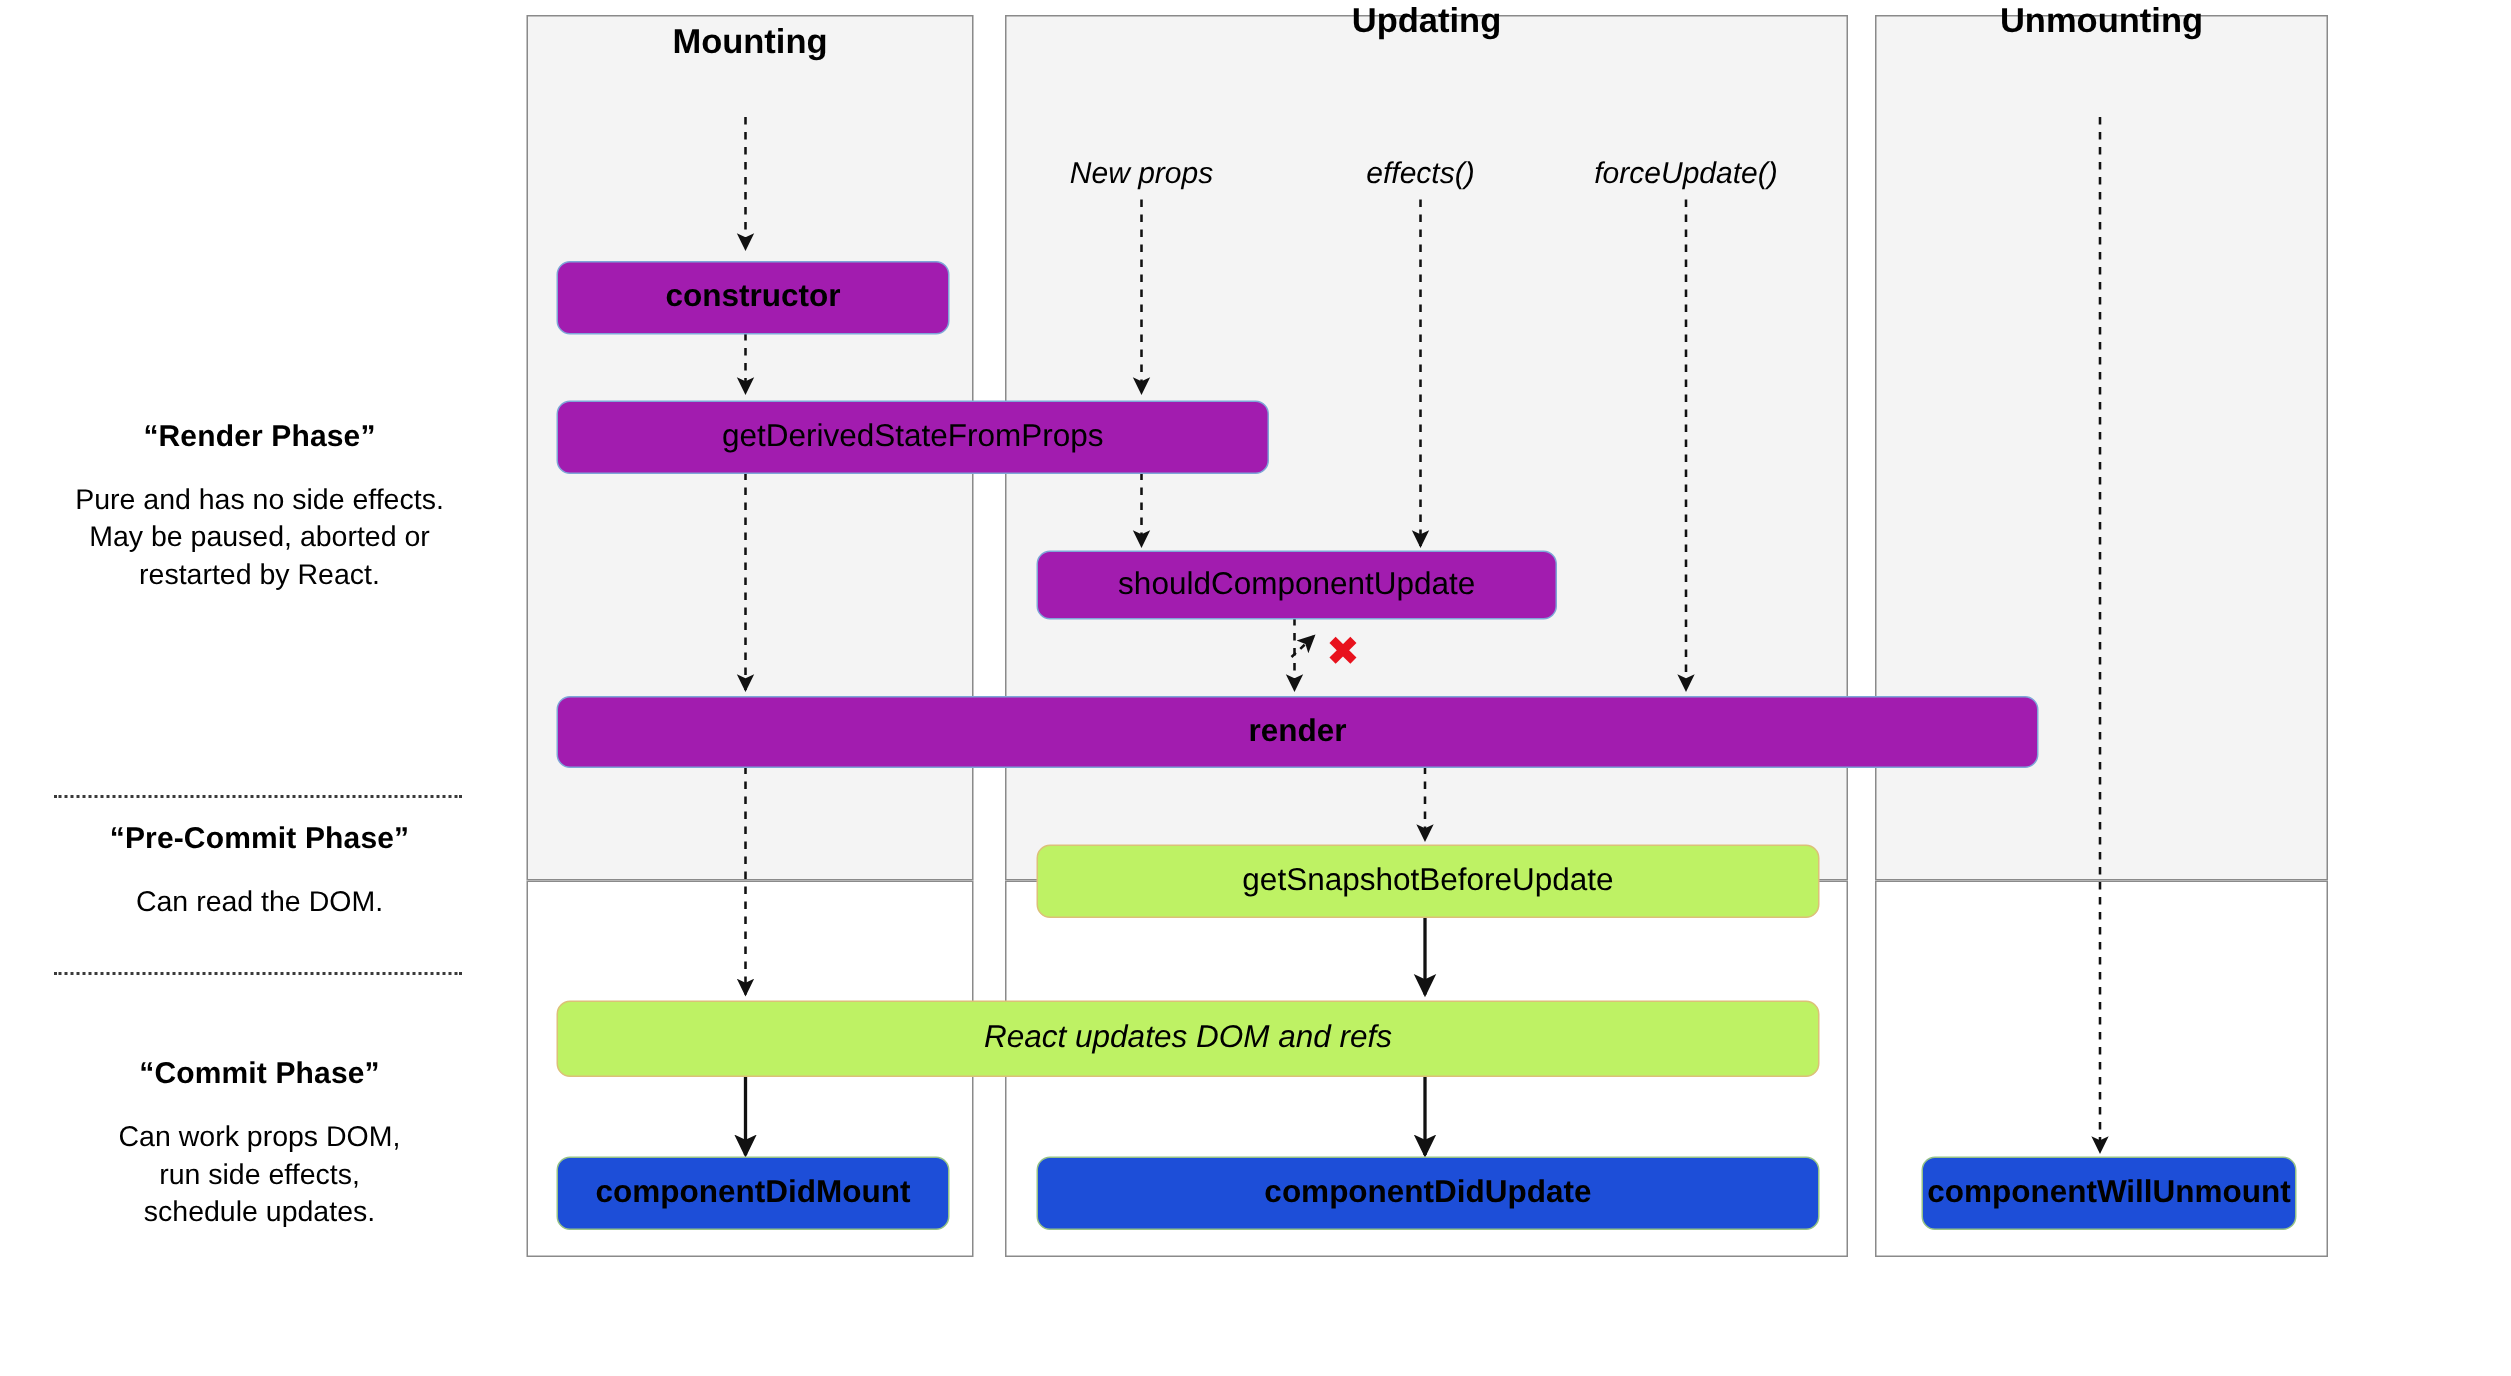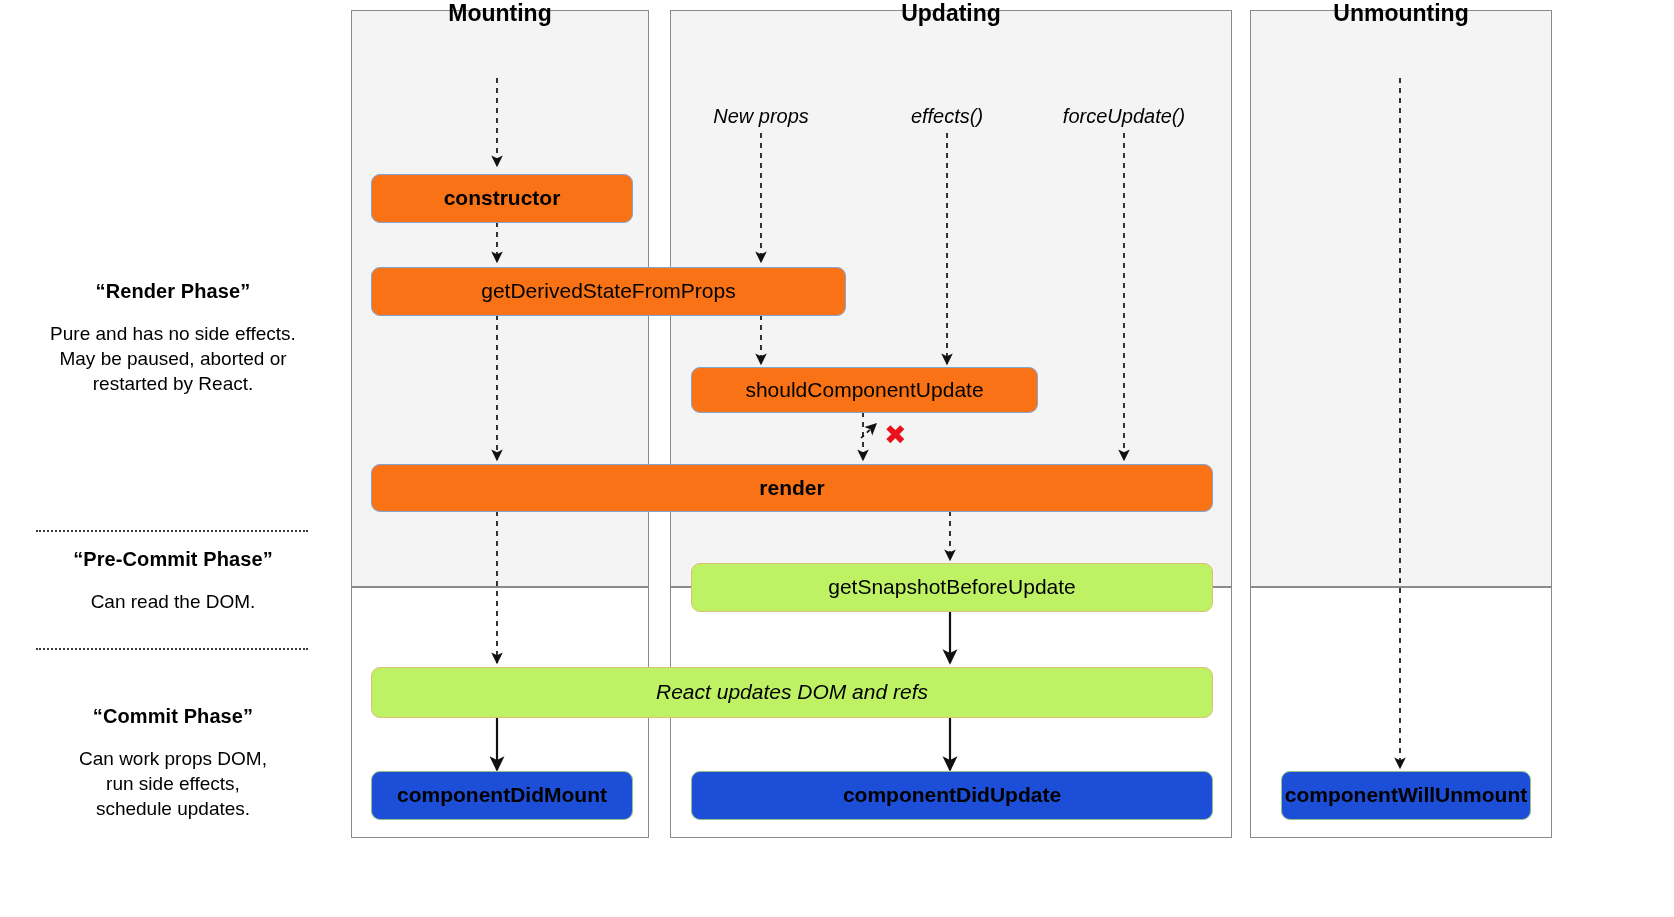--- a/index.html
+++ b/index.html
@@ -21,21 +21,21 @@
   .lane{position:absolute;box-sizing:border-box;border:1.5px solid #8a8a8a;background:#ffffff;}
   .lane-top{position:absolute;box-sizing:border-box;border:1.5px solid #8a8a8a;
     border-bottom:1.5px solid #8a8a8a;background:#f4f4f4;}
   .lane-title{position:absolute;width:100%;text-align:center;font-weight:bold;
     font-size:23px;top:30px;}
 
   
   .node{position:absolute;box-sizing:border-box;border-radius:9px;
     display:flex;align-items:center;justify-content:center;
     font-size:21px;line-height:1.15;text-align:center;}
-  .node.blue{background:#f97316;border:1.4px solid #7ea6d8;}
+  .node.blue{background:#a21caf;border:1.4px solid #7ea6d8;}
   .node.yellow{background:#bef264;border:1.4px solid #dcc078;}
   .node.green{background:#1d4ed8;border:1.4px solid #95c287;}
   .node.b{font-weight:bold;}
   .node.i{font-style:italic;}
 
   
   .trigger{position:absolute;font-style:italic;font-size:20px;text-align:center;}
 
   
   #arrows{position:absolute;left:0;top:0;width:1674px;height:917px;
@@ -44,21 +44,21 @@
   .xmark{position:absolute;color:#e8121d;font-size:27px;font-weight:bold;
     line-height:1;font-family:"DejaVu Sans",sans-serif;}
 </style>
 </head>
 <body>
 
 <div id="stage">
 
   <div class="lane-top" style="left:351px;top:10px;width:298px;height:577px;"></div>
   <div class="lane" style="left:351px;top:587px;width:298px;height:251px;"></div>
-  <div class="lane-title" style="left:351px;top:0px;width:298px;">
+  <div class="lane-title" style="left:351px;top:14px;width:298px;">
     <span>Mounting</span>
   </div>
 
   <div class="lane-top" style="left:670px;top:10px;width:562px;height:577px;"></div>
   <div class="lane" style="left:670px;top:587px;width:562px;height:251px;"></div>
   <div class="lane-title" style="left:670px;top:0px;width:562px;">
     <span>Updating</span>
   </div>
 
   <div class="lane-top" style="left:1250px;top:10px;width:302px;height:577px;"></div>
@@ -141,21 +141,21 @@
   </div>
 
   <div class="node blue" style="left:371px;top:267px;width:475px;height:49px;">
     <span>getDerivedStateFromProps</span>
   </div>
 
   <div class="node blue" style="left:691px;top:367px;width:347px;height:46px;">
     <span>shouldComponentUpdate</span>
   </div>
 
-  <div class="node blue b" style="left:371px;top:464px;width:842px;height:48px;">
+  <div class="node blue b" style="left:371px;top:464px;width:988px;height:48px;">
     <span>render</span>
   </div>
 
   <div class="node yellow" style="left:691px;top:563px;width:522px;height:49px;">
     <span>getSnapshotBeforeUpdate</span>
   </div>
 
   <div class="node yellow i" style="left:371px;top:667px;width:842px;height:51px;">
     <span>React updates DOM and refs</span>
   </div>

